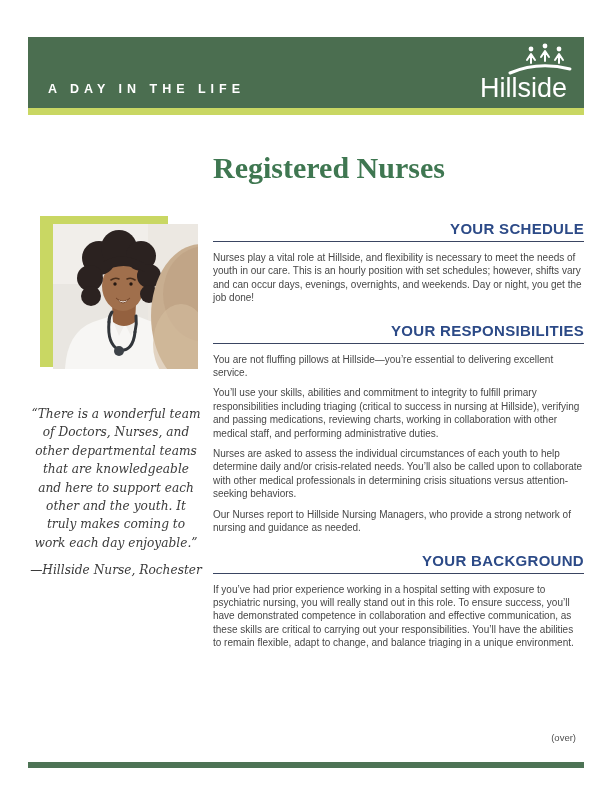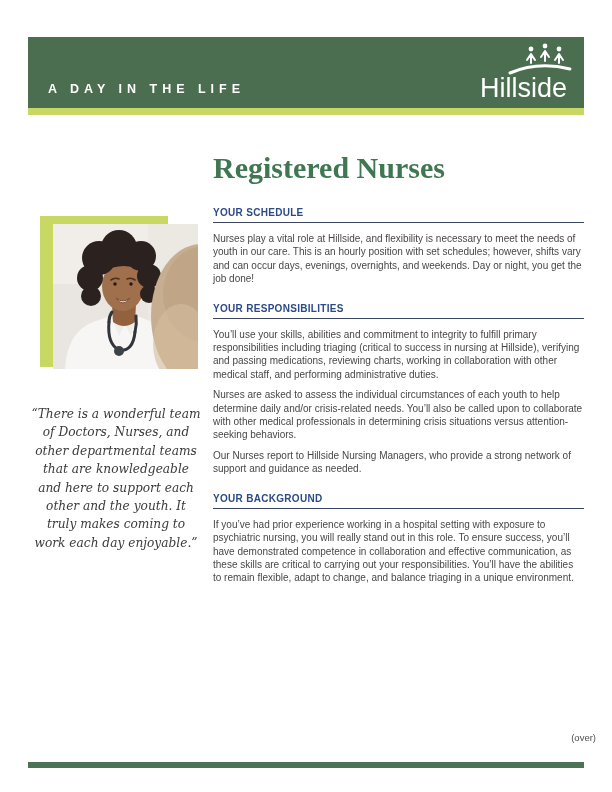--- a/index.html
+++ b/index.html
@@ -44,37 +44,38 @@
   }
   .quote-attrib { margin-top:9px; }
 
   
   .content {
     position:absolute; left:213px; top:152px; width:371px;
   }
   .doc-title {
     font-family:"Liberation Serif", serif; font-weight:bold;
     font-size:30px; color:#3f7751; line-height:32px;
-    margin-bottom:23px;
+    margin-bottom:36px;
   }
   .sec-heading {
-    font-size:10px; font-weight:bold; color:#2c4a87;
+    font-size:15px; font-weight:bold; color:#2c4a87;
     letter-spacing:0.3px;
     padding-bottom:4px; border-bottom:1.6px solid #3a4562;
     margin:0 0 9px 0;
+    text-align:right;
   }
   .sec-heading.not-first { margin-top:17px; }
   .content p.body {
     font-size:10px; color:#474747; line-height:13.4px;
     margin:0 0 7px 0;
   }
 
   
   .over-label {
-    position:absolute; right:16px; top:732px;
+    position:absolute; right:36px; top:732px;
     font-size:9.5px; color:#4f4f4f;
   }
   .footer-bar {
     position:absolute; left:28px; top:762px; width:556px; height:6px;
     background:#4d7355;
   }
 </style>
 </head>
 <body>
 
@@ -154,32 +155,34 @@
         </g>
         <g fill="#d3bc9f" opacity="0.6">
           <ellipse cx="128" cy="120" rx="28" ry="40"></ellipse>
         </g>
       </svg>
     </div>
   </div>
 
   <div class="quote-block">
     <p>“There is a wonderful team of Doctors, Nurses, and other departmental teams that are knowledgeable and here to support each other and the youth. It truly makes coming to work each day enjoyable.”</p>
+    <p class="quote-attrib">—Hillside Nurse, Rochester</p>
   </div>
 
   <div class="content">
     <h1 class="doc-title">Registered Nurses</h1>
 
     <h2 class="sec-heading">YOUR SCHEDULE</h2>
     <p class="body">Nurses play a vital role at Hillside, and flexibility is necessary to meet the needs of youth in our care. This is an hourly position with set schedules; however, shifts vary and can occur days, evenings, overnights, and weekends. Day or night, you get the job done!</p>
 
     <h2 class="sec-heading not-first">YOUR RESPONSIBILITIES</h2>
+    <p class="body">You are not fluffing pillows at Hillside—you’re essential to delivering excellent service.</p>
     <p class="body">You’ll use your skills, abilities and commitment to integrity to fulfill primary responsibilities including triaging (critical to success in nursing at Hillside), verifying and passing medications, reviewing charts, working in collaboration with other medical staff, and performing administrative duties.</p>
     <p class="body">Nurses are asked to assess the individual circumstances of each youth to help determine daily and/or crisis-related needs. You’ll also be called upon to collaborate with other medical professionals in determining crisis situations versus attention-seeking behaviors.</p>
-    <p class="body">Our Nurses report to Hillside Nursing Managers, who provide a strong network of support and guidance as needed.</p>
+    <p class="body">Our Nurses report to Hillside Nursing Managers, who provide a strong network of nursing and guidance as needed.</p>
 
     <h2 class="sec-heading not-first">YOUR BACKGROUND</h2>
     <p class="body">If you’ve had prior experience working in a hospital setting with exposure to psychiatric nursing, you will really stand out in this role. To ensure success, you’ll have demonstrated competence in collaboration and effective communication, as these skills are critical to carrying out your responsibilities. You’ll have the abilities to remain flexible, adapt to change, and balance triaging in a unique environment.</p>
   </div>
 
   <div class="over-label">(over)</div>
   <div class="footer-bar"></div>
 
 </div>
 

